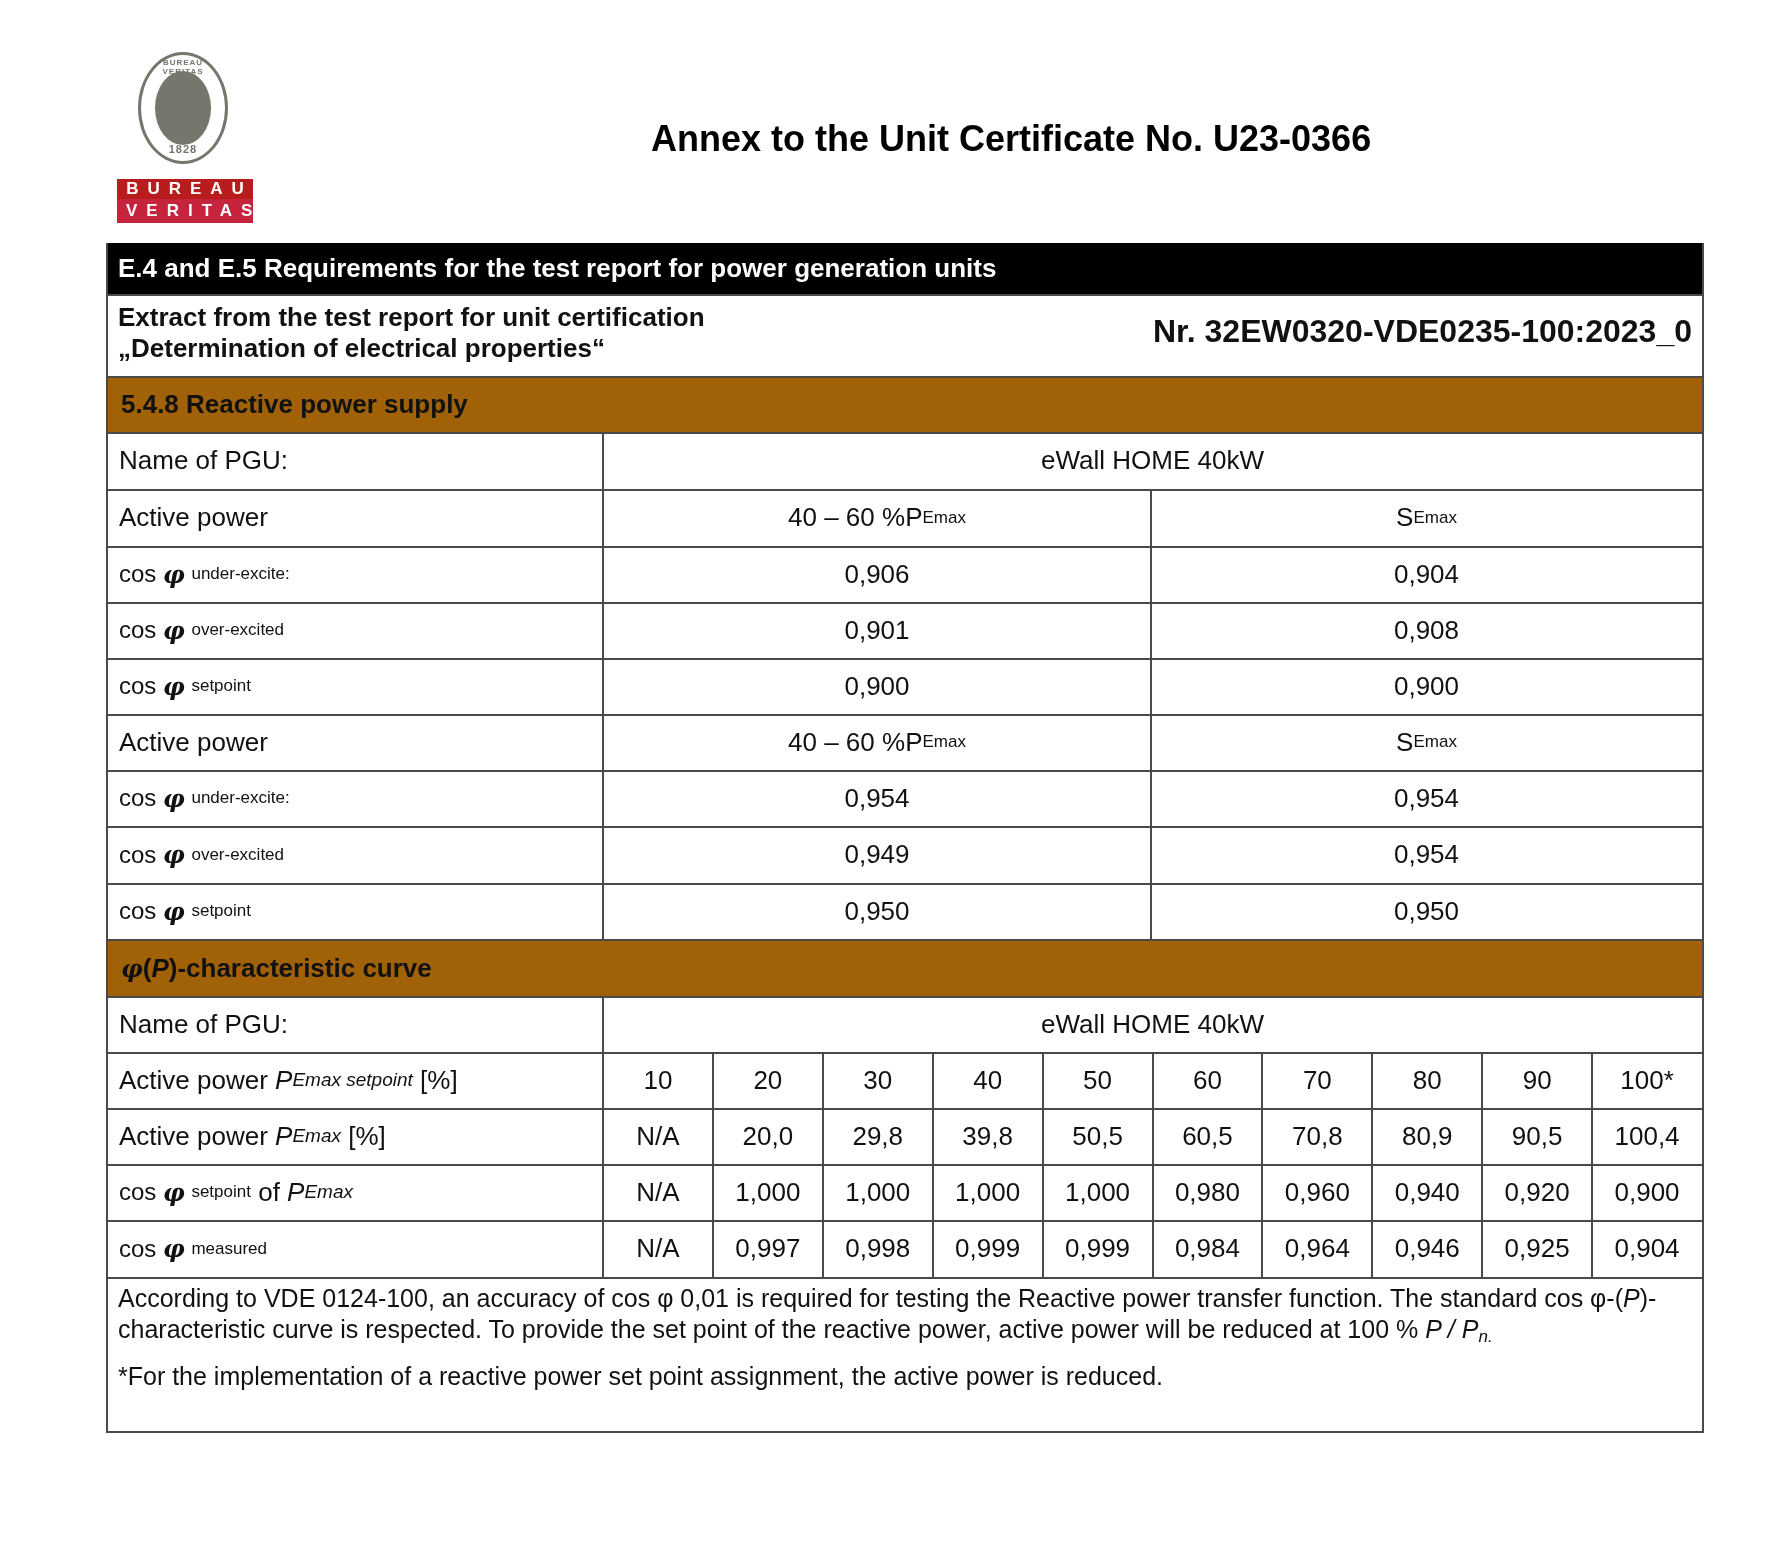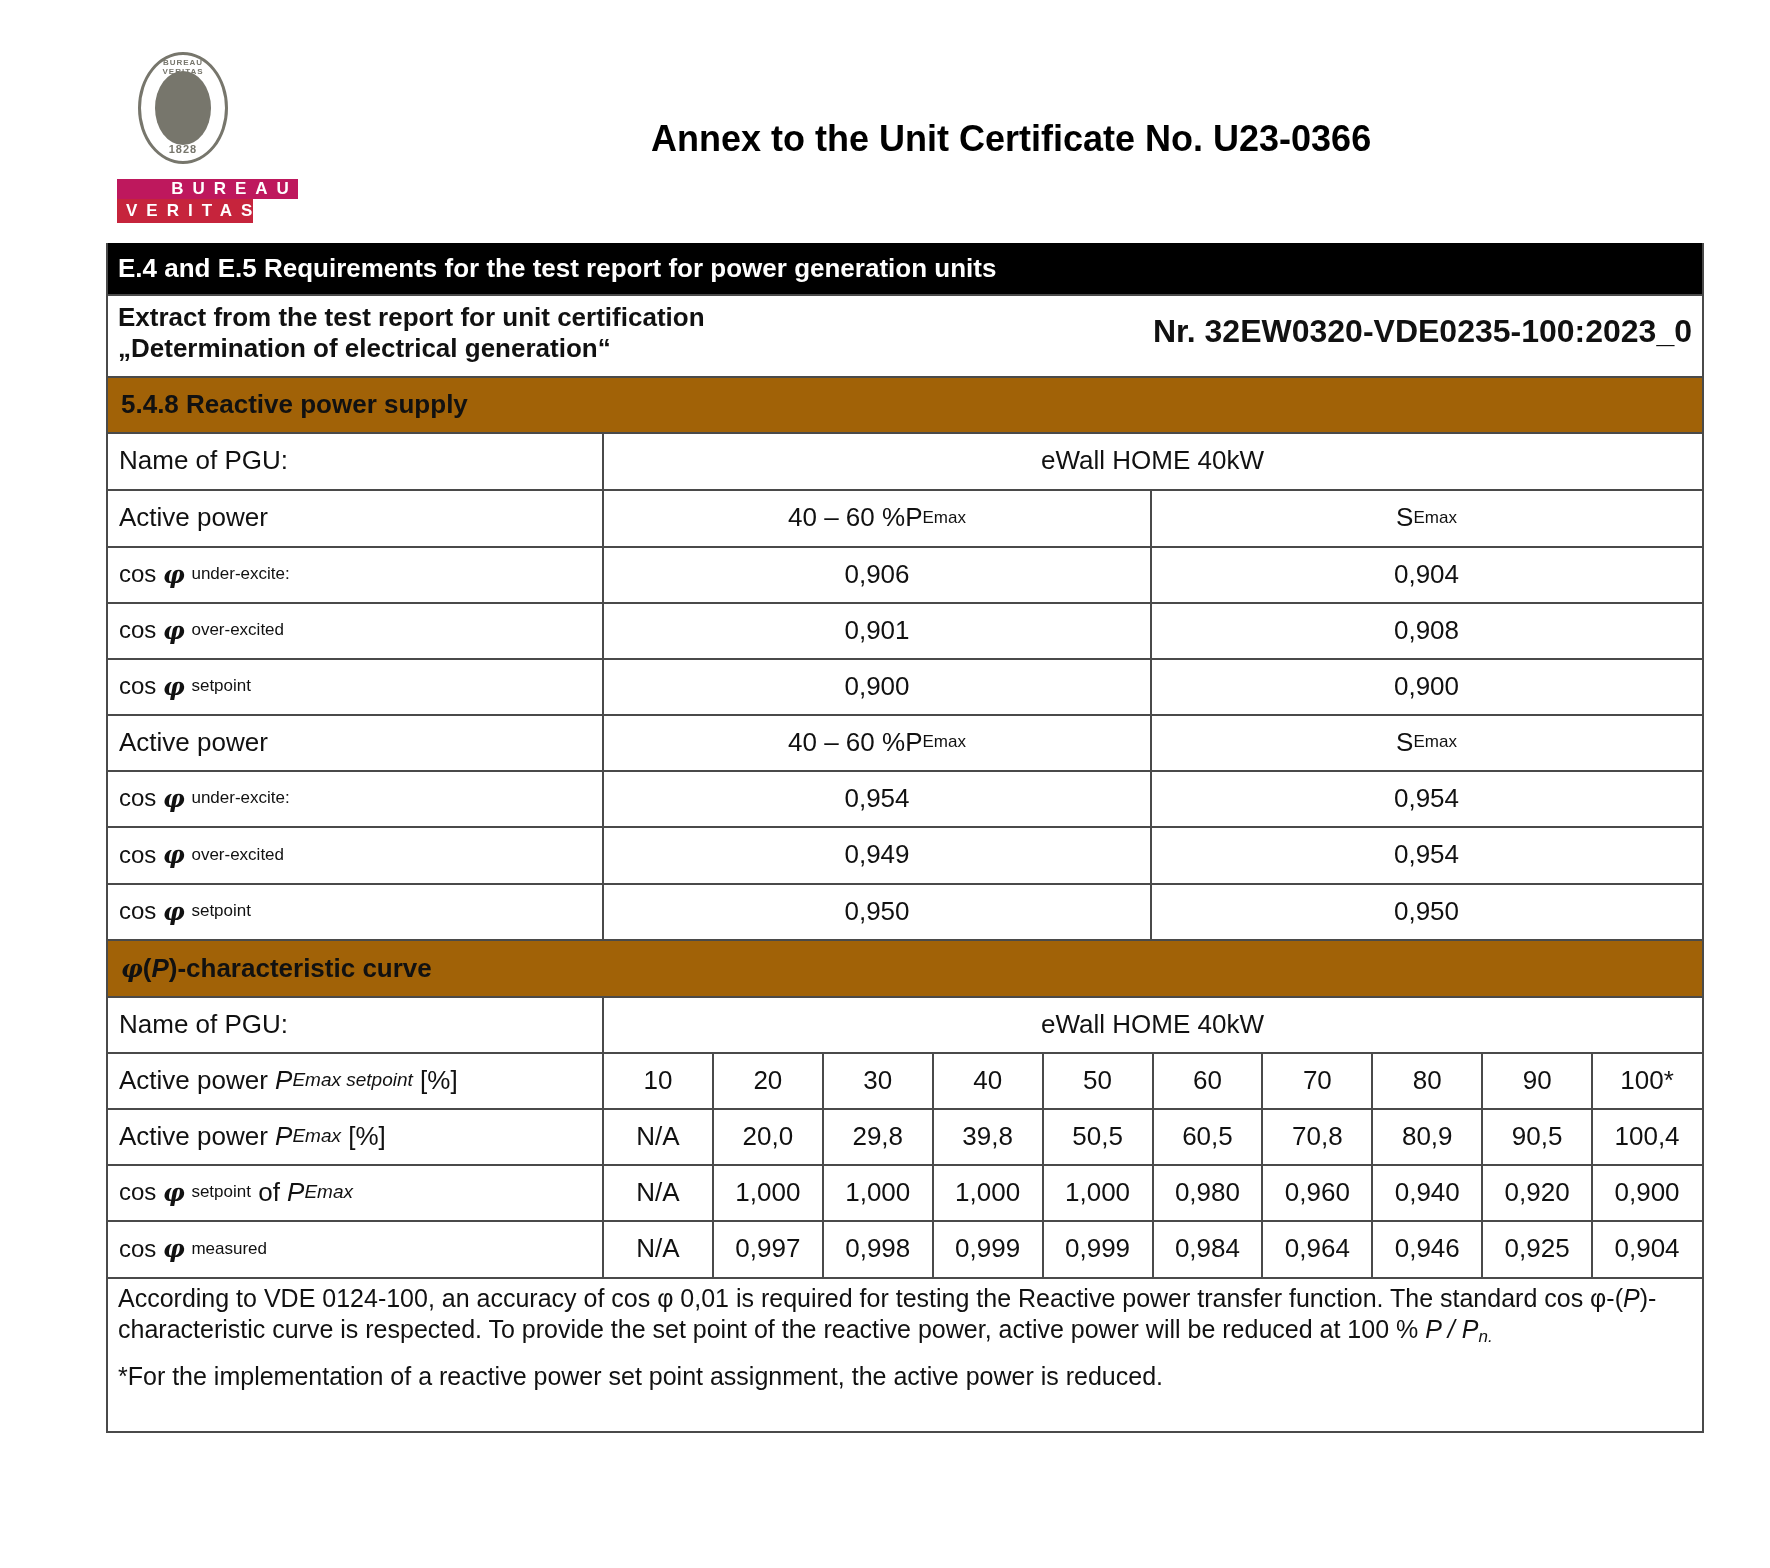--- a/index.html
+++ b/index.html
@@ -12,21 +12,21 @@
                border: 3px solid #77766c; border-radius: 50%; box-sizing: border-box; background: #fff; }
   .logo-oval-inner { position: absolute; left: 14px; top: 16px; width: 56px; height: 74px;
                border-radius: 50%; background: #77766c; }
   .logo-year { position: absolute; left: 0; right: 0; bottom: 6px; text-align: center;
                font-size: 11px; color: #77766c; font-weight: bold; letter-spacing: 1px; }
   .logo-ring-text { position: absolute; left: 0; right: 0; top: 3px; text-align: center;
                font-size: 8px; color: #77766c; font-weight: bold; letter-spacing: 1px; }
   .logo-bar { position: absolute; left: 0; width: 136px; height: 20px; color: #fff;
               font-weight: bold; font-size: 17px; text-align: center; line-height: 20px;
               letter-spacing: 9px; text-indent: 9px; }
-  .logo-bar.gray { top: 129px; background: #be185d; padding-left: 45px; }
+  .logo-bar.gray { top: 129px; background: #b91c1c; }
   .logo-bar.red  { top: 149px; background: #c6243c; height: 24px; line-height: 24px; }
 
   .doc-title { position: absolute; left: 651px; top: 118px; font-size: 36px; font-weight: bold;
                white-space: nowrap; color: #000; }
 
   
   .cell { position: absolute; box-sizing: border-box; display: flex; align-items: center; }
   .hbar { position: absolute; left: 107px; width: 1597px; height: 2px; background: #4a4a4a; }
   .vbar { position: absolute; width: 2px; background: #4a4a4a; }
 
@@ -63,21 +63,21 @@
 </div>
 
 <div class="doc-title">Annex to the Unit Certificate No. U23-0366</div>
 
 <div class="black-header">
   <span>E.4 and E.5 Requirements for the test report for power generation units</span>
 </div>
 
 <div class="extract-left">
   <div>Extract from the test report for unit certification</div>
-  <div>„Determination of electrical generation“</div>
+  <div>„Determination of electrical properties“</div>
 </div>
 <div class="extract-right">Nr. 32EW0320-VDE0235-100:2023_0</div>
 
 <div class="gray-row" style="top:377px;height:55px;">
   <span>5.4.8 Reactive power supply</span>
 </div>
 
 <div class="cell lbl" style="left:107px;top:432px;width:496px;height:57px;">Name of PGU:</div>
 <div class="cell val" style="left:603px;top:432px;width:1099px;height:57px;">eWall HOME 40kW</div>
 

